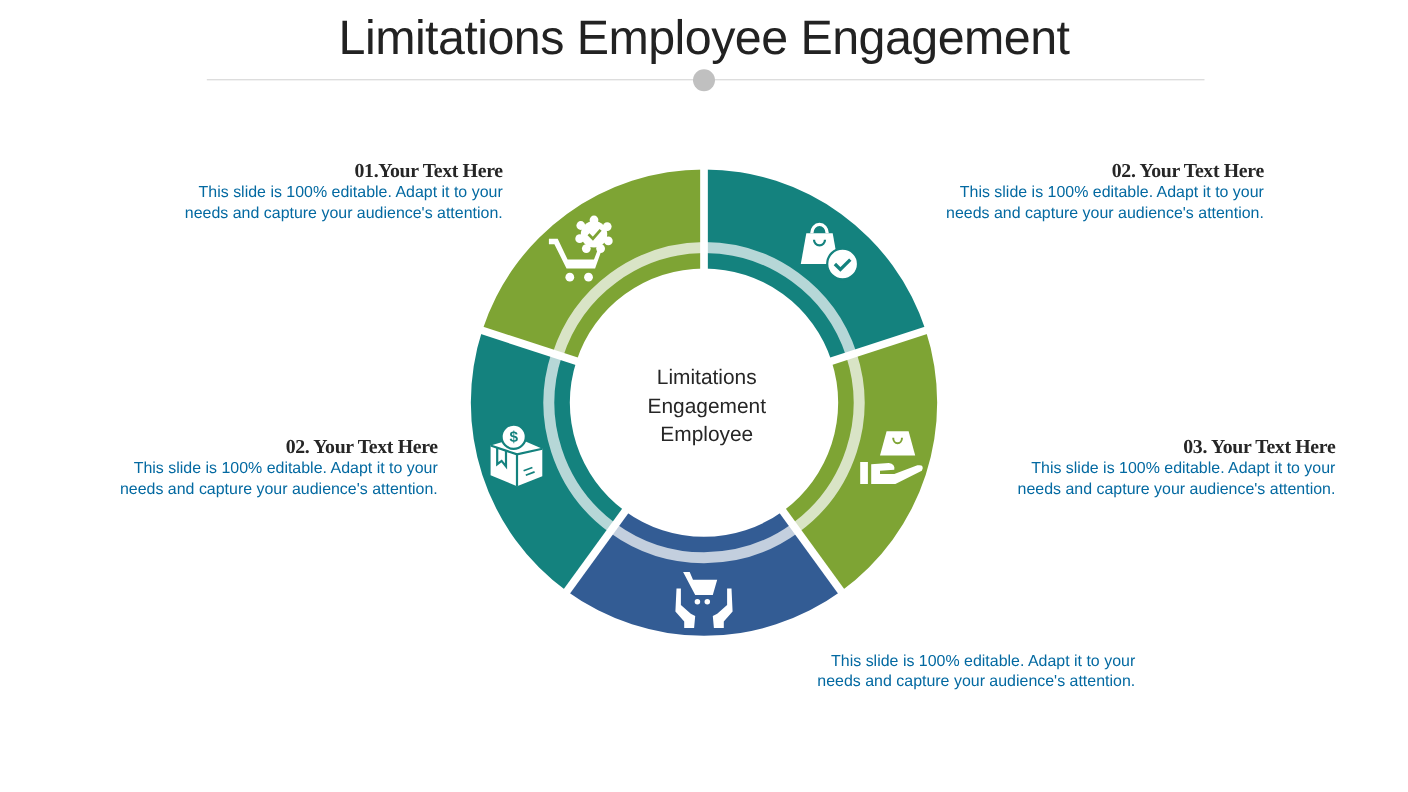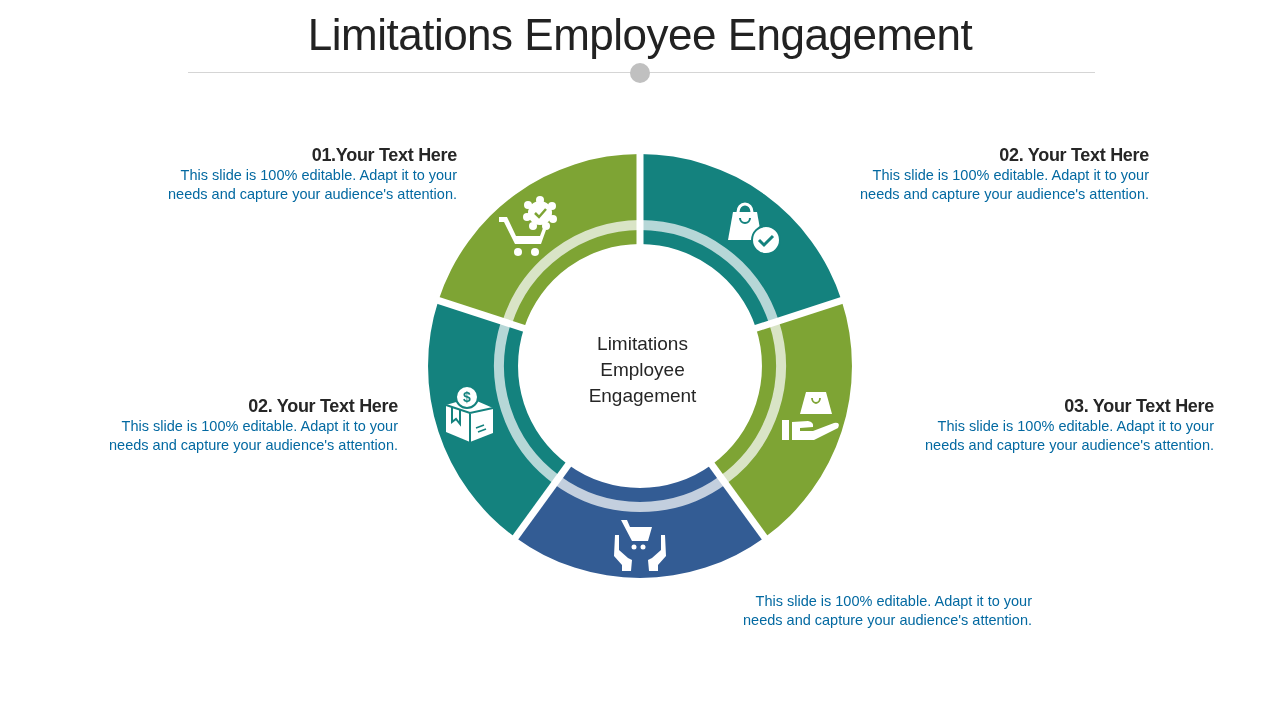--- a/index.html
+++ b/index.html
@@ -3,21 +3,21 @@
   <meta charset="utf-8">
   <style>
     html, body { margin: 0; padding: 0; }
     body { width: 1280px; height: 720px; background: #ffffff; position: relative; overflow: hidden; font-family: "Liberation Sans", sans-serif; }
     .title { position: absolute; left: 0; width: 1280px; top: 10px; text-align: center; font-size: 44px; color: #222222; letter-spacing: -0.5px; }
     .rule { position: absolute; left: 188px; width: 907px; top: 72px; height: 1px; background: #d5d5d5; }
     .rule-dot { position: absolute; left: 630px; top: 63px; width: 20px; height: 20px; border-radius: 50%; background: #c0c0c0; }
     .ring { position: absolute; left: 0; top: 0; }
     .center-label { position: absolute; left: 540px; top: 331px; width: 205px; text-align: center; font-size: 19px; font-weight: normal; line-height: 26px; color: #262626; }
     .item { position: absolute; width: 320px; }
-    .item .h { font-size: 18px; font-weight: bold; color: #262626; line-height: 22px; letter-spacing: -0.3px; }
+    .item .h { font-size: 18px; font-weight: bold; color: #262626; line-height: 22px; letter-spacing: -0.3px; font-family: Liberation Serif, serif; }
     .item .d { font-size: 14.5px; color: #0369a1; line-height: 19px; margin-top: 0px; }
     .right { text-align: right; }
     .left { text-align: right; }
   </style>
 </head>
 <body>
 
 <div class="title">Limitations Employee Engagement</div>
 <div class="rule"></div>
 <div class="rule-dot"></div>
@@ -104,22 +104,22 @@
     <path d="M 446 405 L 470 413 L 493 408 M 470 413 L 470 442" stroke="#14827e" stroke-width="2" fill="none"></path>
     <path d="M 452 407 L 452 422 L 456 419 L 460 424 L 460 410" stroke="#14827e" stroke-width="2" fill="none"></path>
     <path d="M 476 428 L 484 425 M 478 432 L 486 429" stroke="#14827e" stroke-width="1.6"></path>
     <circle cx="467" cy="397" r="11" fill="#ffffff" stroke="#14827e" stroke-width="2"></circle>
     <text x="467" y="402" font-size="14" font-weight="bold" text-anchor="middle" fill="#14827e" font-family="Liberation Sans, sans-serif">$</text>
   </g>
 </svg>
 
 <div class="center-label">
   <div>Limitations</div>
+  <div>Engagement</div>
   <div>Employee</div>
-  <div>Engagement</div>
 </div>
 
 <div class="item left" style="left:137px; top:144px;">
   <div class="h">01.Your Text Here</div>
   <div class="d">This slide is 100% editable.  Adapt it to your</div>
   <div class="d">needs and capture your audience's attention.</div>
 </div>
 
 <div class="item right" style="left:829px; top:144px;">
   <div class="h">02. Your Text Here</div>

